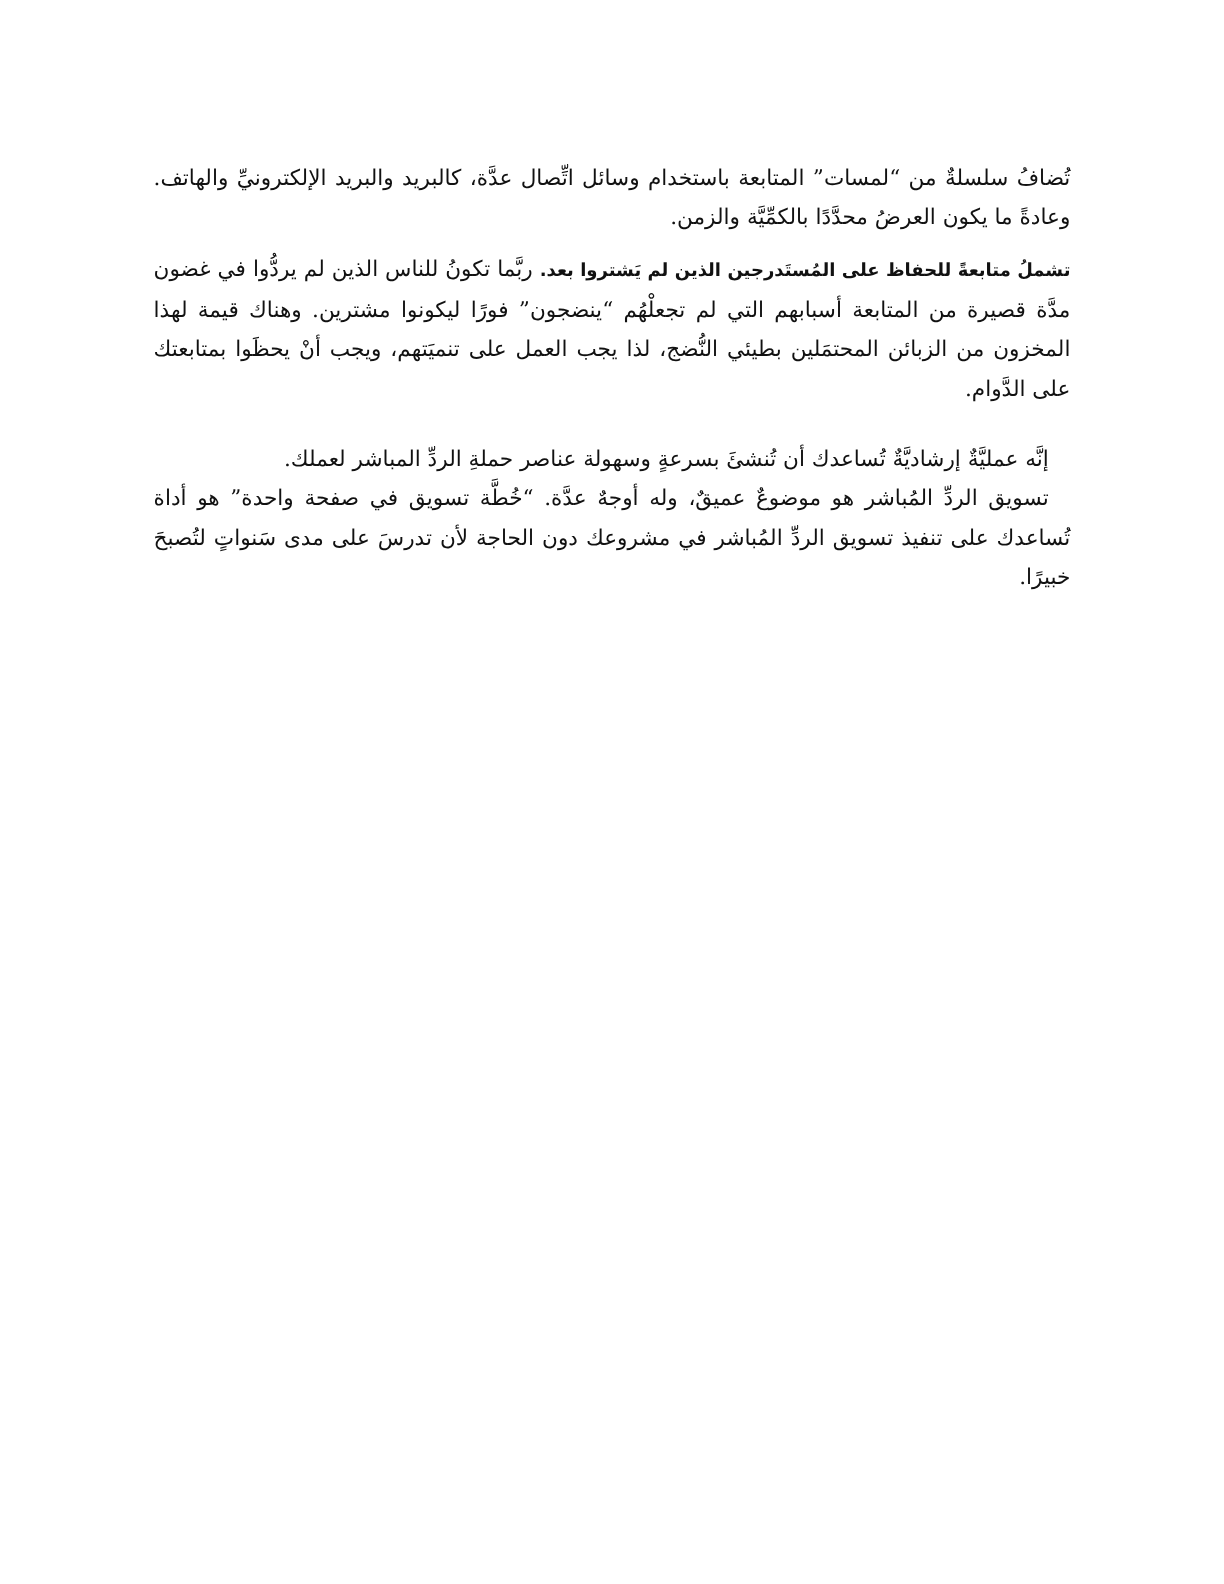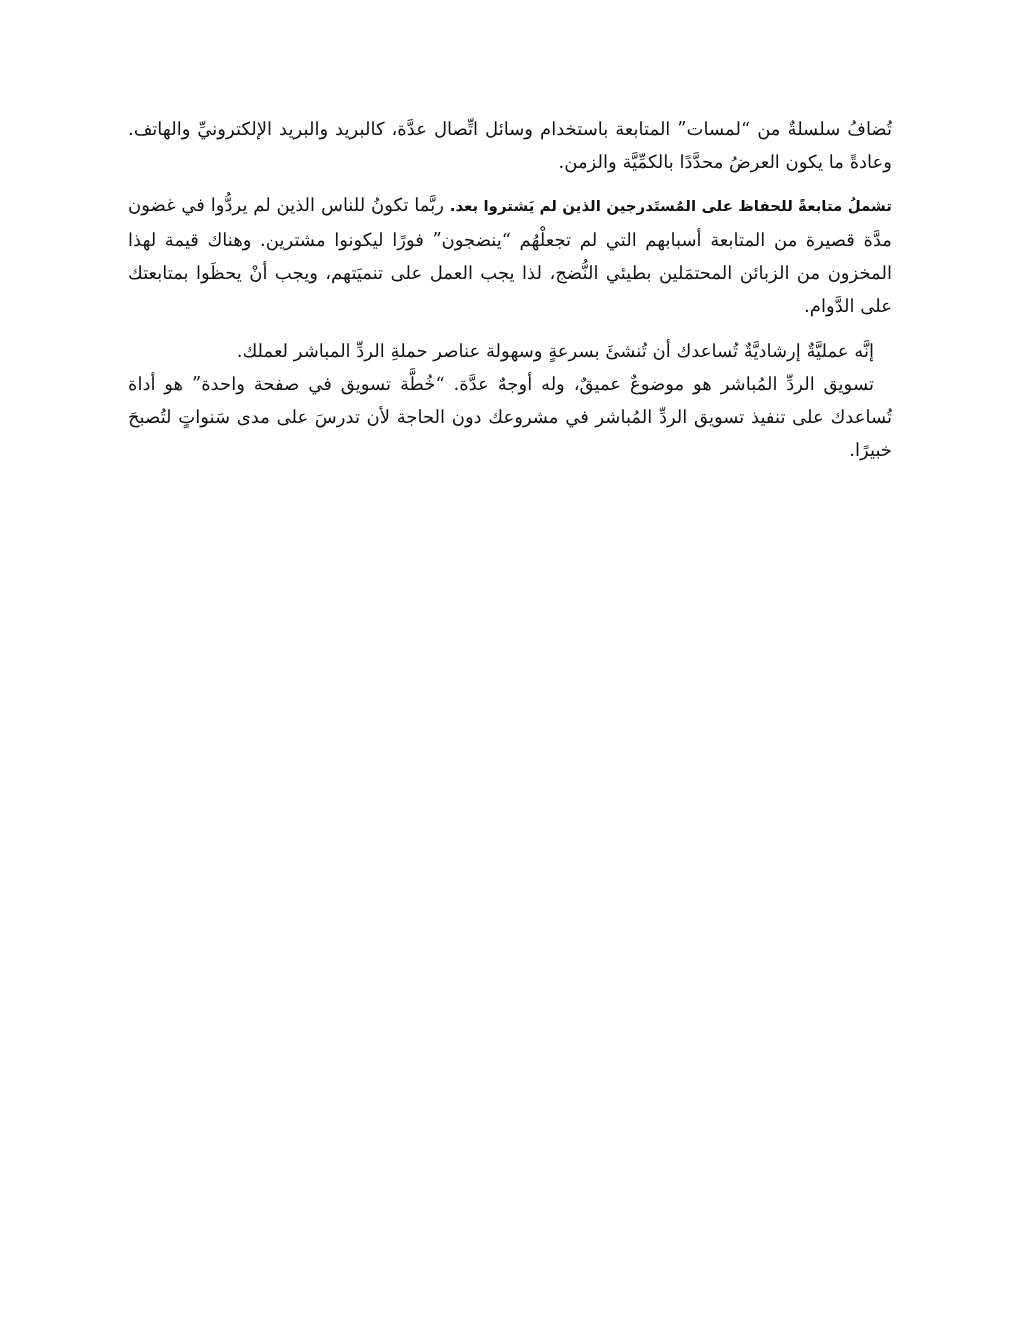--- a/index.html
+++ b/index.html
@@ -12,31 +12,31 @@
       height: 1320px;
       position: relative;
       overflow: hidden;
       font-family: "DejaVu Serif", "Liberation Serif", serif;
       color: #111111;
     }
     .page {
       position: absolute;
       left: 128px;
       right: 128px;
-      top: 112px;
+      top: 132px;
       direction: rtl;
       text-align: justify;
     }
     .para {
       margin: 0;
       font-size: 18px;
       line-height: 33px;
     }
     .p1 { margin-bottom: 10px; }
-    .p2 { margin-bottom: 12px; }
+    .p2 { margin-bottom: 25px; }
     .p2 .lead {
       font-family: "DejaVu Sans", "Liberation Sans", sans-serif;
       font-weight: bold;
       font-size: 15px;
     }
     .p3 {
       text-indent: 18px;
       margin-bottom: 2px;
     }
     .p4 {

